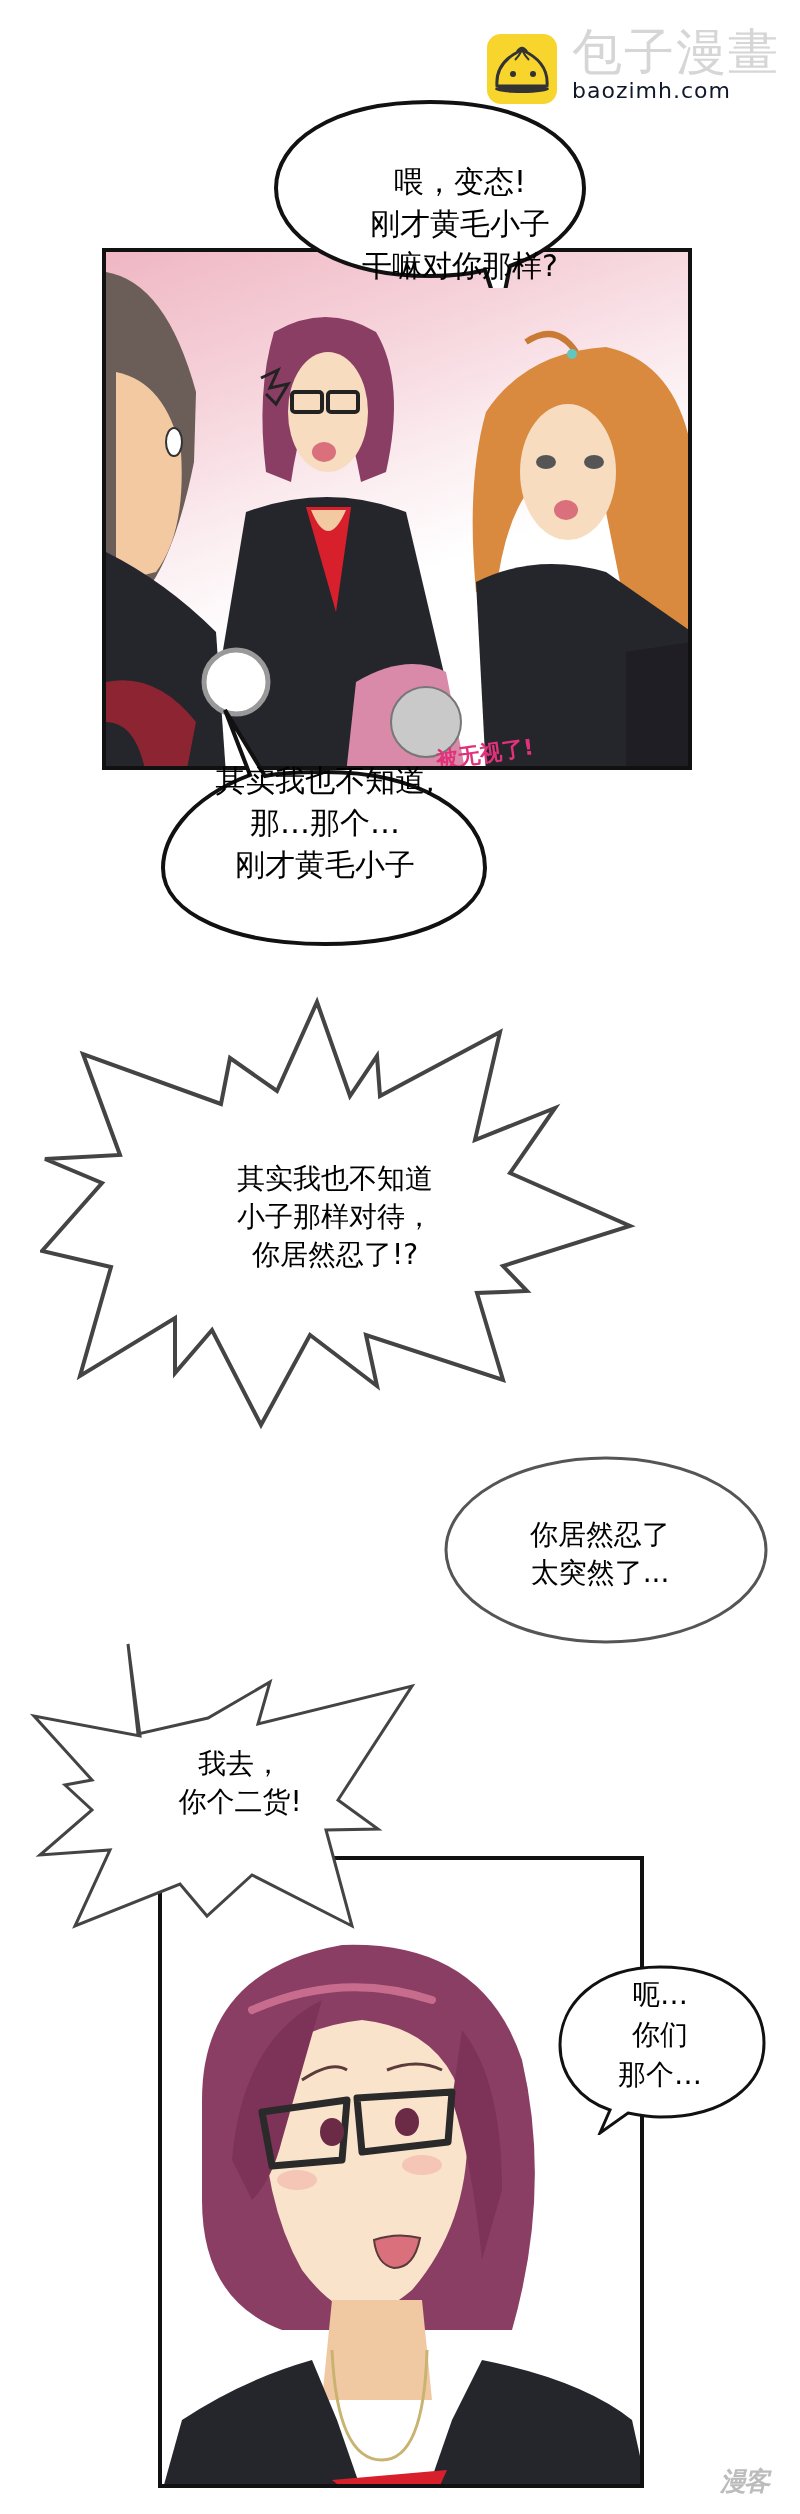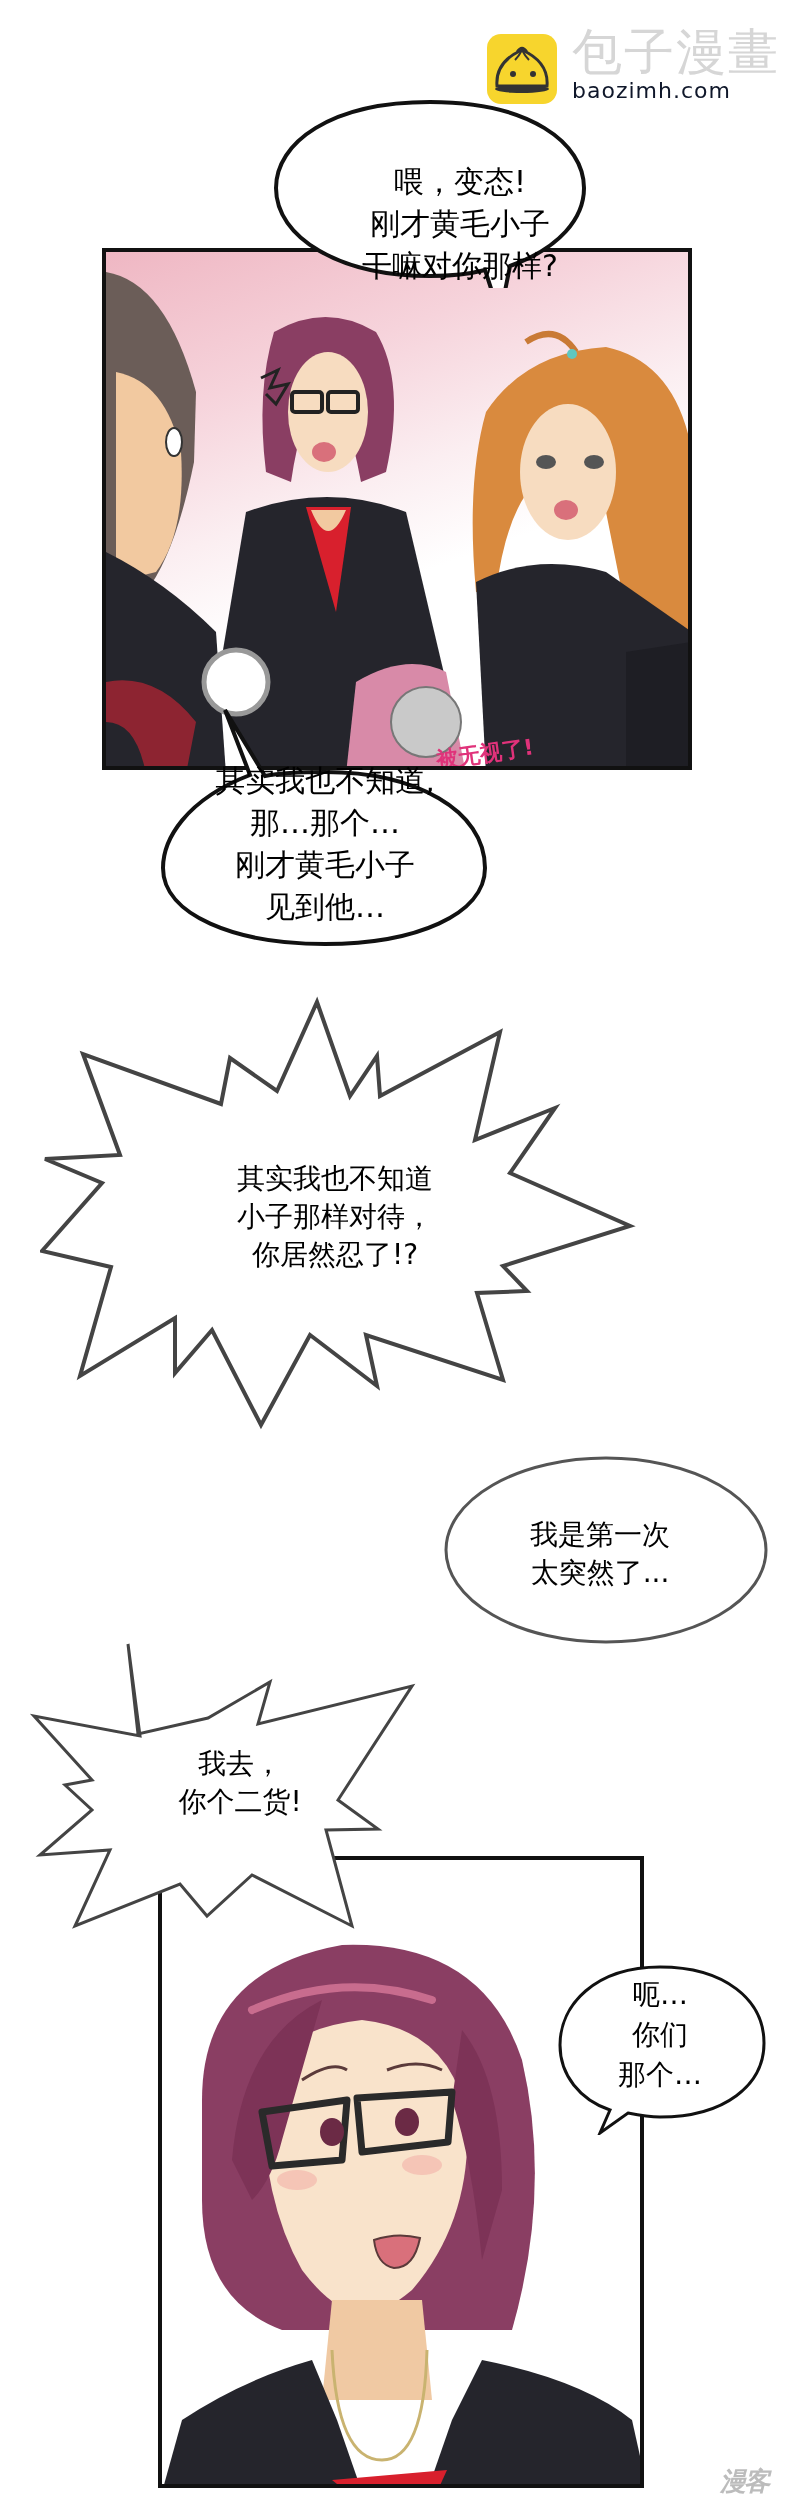--- a/index.html
+++ b/index.html
@@ -97,37 +97,36 @@
   <div>干嘛对你那样?</div>
 </div>
 
 <svg class="abs" style="left:155px;top:700px" width="340" height="250" viewBox="0 0 340 250">
   <path d="M70 10 L95 75 C30 100 8 140 8 168 C8 215 80 244 170 244 C260 244 330 215 330 168 C330 110 260 72 170 72 C140 72 120 74 110 76 Z" fill="#fff" stroke="#111" stroke-width="4"></path>
 </svg>
 <div class="bubble-text b2-text">
   <div>其实我也不知道,</div>
   <div>那…那个…</div>
   <div>刚才黄毛小子</div>
-  <div>见到他…</div>
 </div>
 
 <svg class="abs" style="left:40px;top:990px" width="600" height="440" viewBox="0 0 600 440">
   <polygon points="277,12 310,106 337,66 340,106 460,42 435,150 515,118 470,183 590,236 463,276 487,301 437,303 463,390 326,345 337,396 270,345 221,435 172,340 135,383 135,328 40,386 71,277 2,261 62,193 5,169 80,165 43,64 181,114 190,68 237,101" fill="#fff" stroke="#444" stroke-width="4" stroke-linejoin="miter"></polygon>
 </svg>
 <div class="bubble-text b3-text">
   <div>其实我也不知道</div>
   <div>小子那样对待，</div>
   <div>你居然忍了!?</div>
 </div>
 
 <svg class="abs" style="left:436px;top:1450px" width="340" height="200" viewBox="0 0 340 200">
   <ellipse cx="170" cy="100" rx="160" ry="92" fill="#fff" stroke="#555" stroke-width="3"></ellipse>
 </svg>
 <div class="bubble-text b4-text">
-  <div>我是第一次</div>
+  <div>你居然忍了</div>
   <div>太突然了...</div>
 </div>
 
 <div class="abs panel2">
   <svg width="486" height="632" viewBox="0 0 486 632">
 
     <path d="M40 240 Q40 110 180 85 Q320 80 360 200 Q390 330 350 470 L310 470 L120 470 Q40 440 40 340 Z" fill="#8a3e63"></path>
     <path d="M90 150 Q180 110 270 140" fill="none" stroke="#c86c8e" stroke-width="8" stroke-linecap="round"></path>
 
     <path d="M100 230 Q110 170 200 160 Q290 170 305 260 Q310 360 250 430 Q220 455 200 455 Q170 450 140 410 Q100 340 100 230 Z" fill="#f9e3cb"></path>

